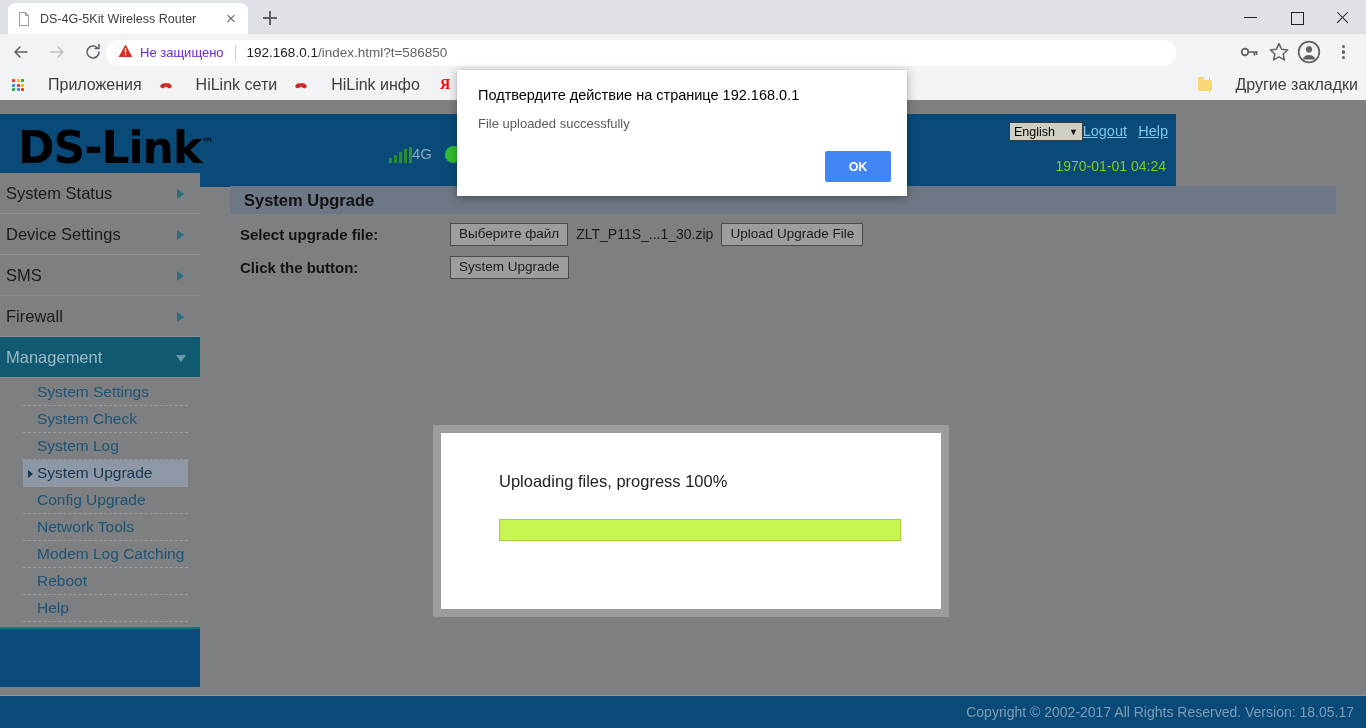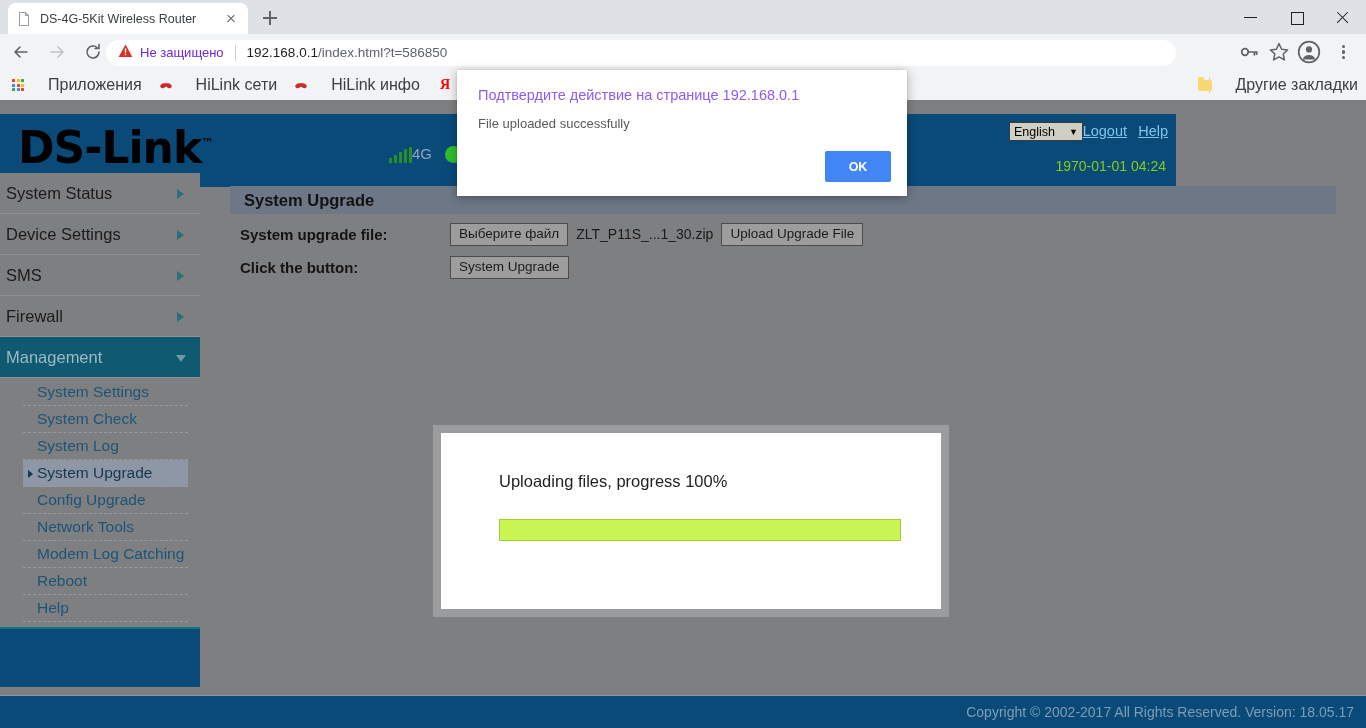--- a/index.html
+++ b/index.html
@@ -251,21 +251,21 @@
   }
   .progress-fill { height: 100%; background: #c9f552; }
 
   
   .alert-dialog {
     position: absolute; left: 457px; top: 70px; width: 450px; height: 126px;
     background: #ffffff; box-shadow: 0 2px 10px rgba(0,0,0,0.30), 0 0 1px rgba(0,0,0,0.25);
   }
   .alert-title {
     position: absolute; left: 21px; top: 17px;
-    font-size: 14.5px; color: #8b5cf6;
+    font-size: 14.5px; color: #000000;
   }
   .alert-msg {
     position: absolute; left: 21px; top: 46px;
     font-size: 13px; color: #5a5a5a;
   }
   .alert-ok {
     position: absolute; right: 16px; bottom: 14px;
     width: 66px; height: 31px; background: #4285f4; border: none;
     color: #ffffff; font-size: 12.5px; font-weight: bold; cursor: pointer;
     font-family: "Liberation Sans", sans-serif; border-radius: 2px;
@@ -482,21 +482,21 @@
         <div class="sub-item">
             <span>Help</span>
           </div>
       </div>
       <div class="sidebar-tail"></div>
     </div>
 
     <div class="content">
       <div class="panel-title">System Upgrade</div>
       <div class="form-row row1">
-        <span class="form-label">System upgrade file:</span>
+        <span class="form-label">Select upgrade file:</span>
         <button class="btn">Выберите файл</button>
         <span class="filename">ZLT_P11S_...1_30.zip</span>
         <button class="btn">Upload Upgrade File</button>
       </div>
       <div class="form-row row2">
         <span class="form-label">Click the button:</span>
         <button class="btn">System Upgrade</button>
       </div>
       <div class="bg-ghost">
         <span class="dot"></span>

